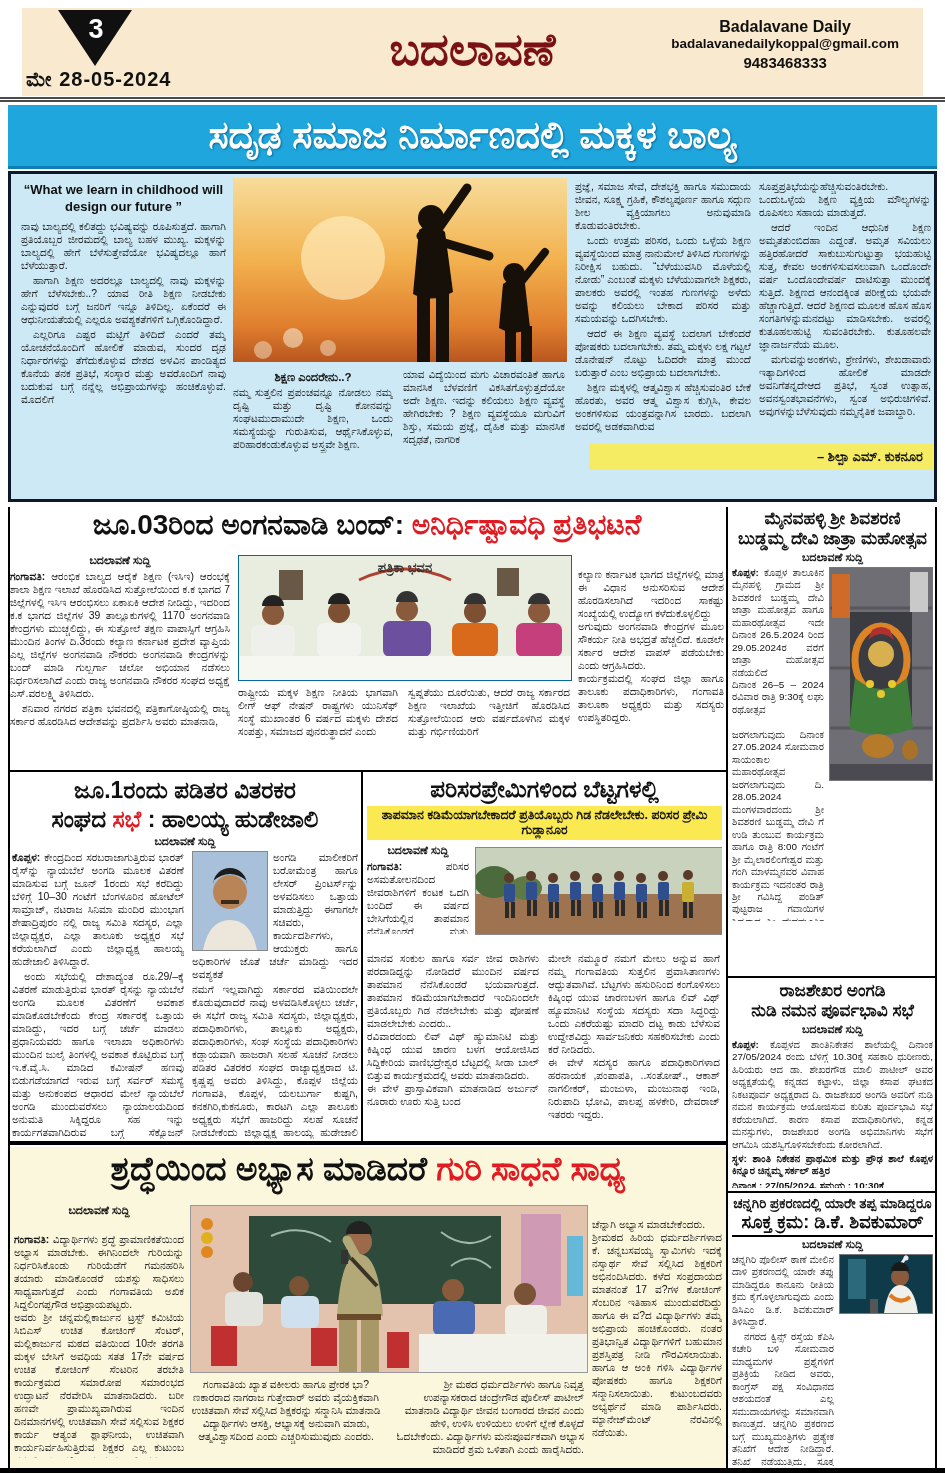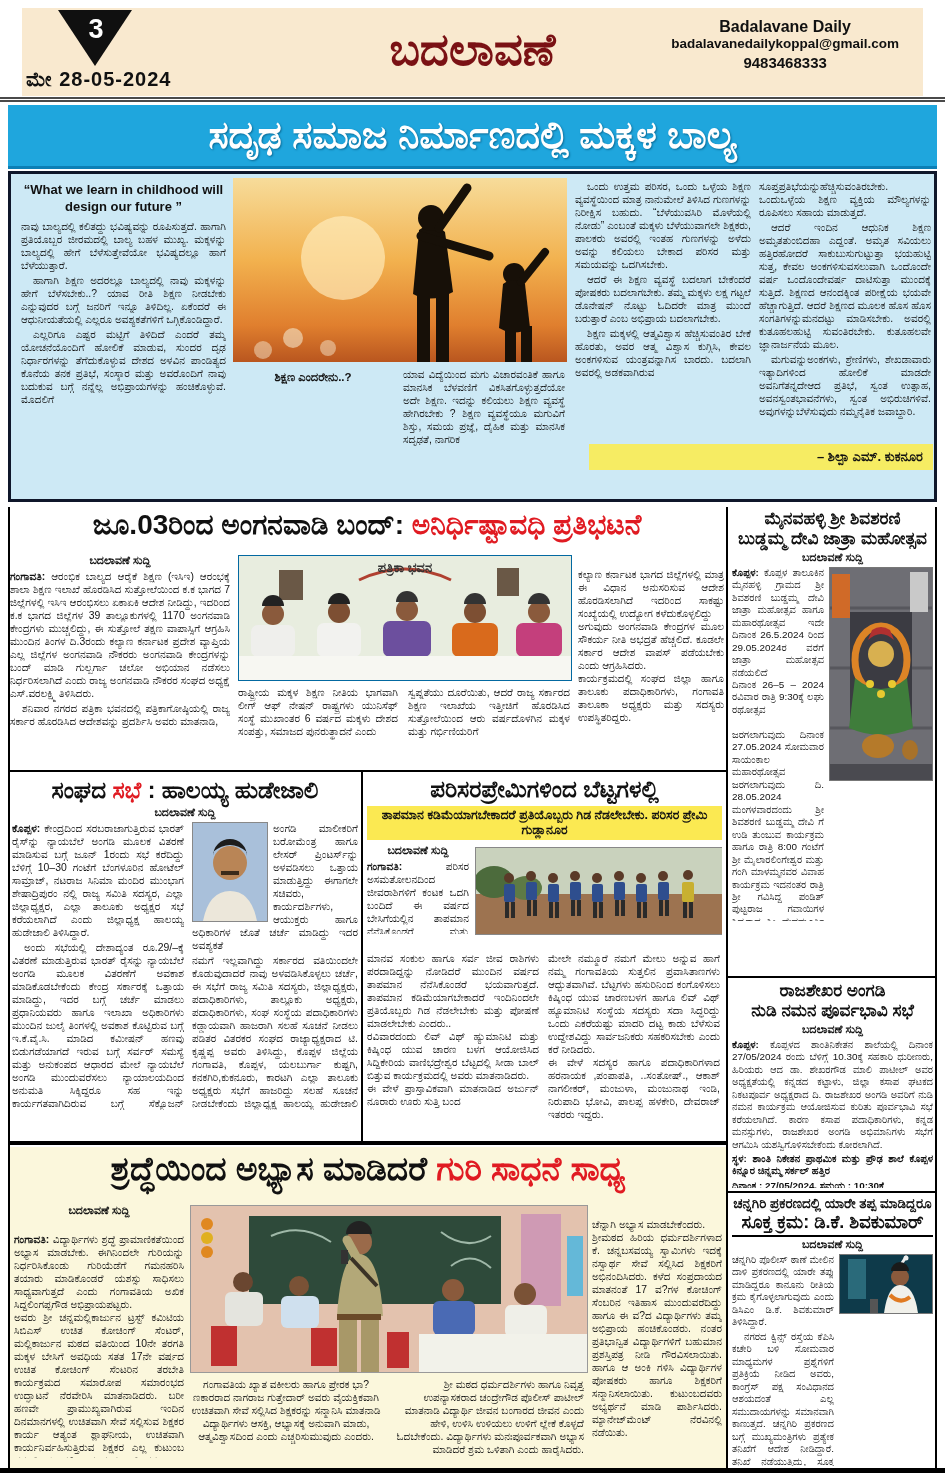--- a/index.html
+++ b/index.html
@@ -101,28 +101,30 @@
           <circle cx="281" cy="96" r="11" fill="#171008"></circle>
           <path d="M270,106 q11,-8 22,0 l5,44 q-16,9 -31,0 z" fill="#171008"></path>
           <path d="M288,104 L312,74" stroke="#171008" stroke-width="8" stroke-linecap="round"></path>
           <rect x="272" y="148" width="11" height="36" fill="#171008"></rect>
           <rect x="288" y="148" width="11" height="36" fill="#171008"></rect>
         </svg>
       </div>
       <div style="display:flex;gap:10px;margin-top:6px;">
         <div class="bodytxt" style="width:160px;height:112px;">
           <div class="subhead">ಶಿಕ್ಷಣ ಎಂದರೇನು..?</div>
+          <p>ನಮ್ಮ ಸುತ್ತಲಿನ ಪ್ರಪಂಚವನ್ನೂ ನೋಡಲು ನಮ್ಮ ದೃಷ್ಟಿ ಮತ್ತು ದೃಷ್ಟಿ ಕೋನವನ್ನು ಸಂಘಟಮುದಾಮುದೇ ಶಿಕ್ಷಣ, ಒಂದು ಸಮಸ್ಯೆಯನ್ನು ಗುರುತಿಸುವ, ಆರ್ಥೈಸಿಕೊಳ್ಳುವ, ಪರಿಹಾರಕಂಡುಕೊಳ್ಳುವ ಅಸ್ತ್ರವೇ ಶಿಕ್ಷಣ.</p>
         </div>
         <div class="bodytxt" style="width:162px;height:112px;">
           <p>ಯಾವ ವಿದ್ಯೆಯಿಂದ ಮಗು ವಿಚಾರವಂತಿಕೆ ಹಾಗೂ ಮಾನಸಿಕ ಬೆಳವಣಿಗೆ ವಿಕಸಿತಗೊಳ್ಳುತ್ತದೆಯೋ ಅದೇ ಶಿಕ್ಷಣ. ಇದನ್ನು ಕಲಿಯಲು ಶಿಕ್ಷಣ ವ್ಯವಸ್ಥೆ ಹೇಗಿರಬೇಕು ? ಶಿಕ್ಷಣ ವ್ಯವಸ್ಥೆಯೂ ಮಗುವಿಗೆ ಶಿಸ್ತು, ಸಮಯ ಪ್ರಜ್ಞೆ, ದೈಹಿಕ ಮತ್ತು ಮಾನಸಿಕ ಸದೃಢತೆ, ನಾಗರಿಕ</p>
         </div>
       </div>
     </div>
 
     <div class="abs bodytxt" style="left:564px;top:6px;width:176px;height:258px;">
+      <p>ಪ್ರಜ್ಞೆ, ಸಮಾಜ ಸೇವೆ, ದೇಶಭಕ್ತಿ ಹಾಗೂ ಸಮುದಾಯ ಜೀವನ, ಸೂಕ್ಷ್ಮ ಗ್ರಹಿಕೆ, ಕೌಶಲ್ಯಪೂರ್ಣ ಹಾಗೂ ಸದ್ಗುಣ ಶೀಲ ವ್ಯಕ್ತಿಯಾಗಲು ಅನುವುಮಾಡಿ ಕೊಡುವಂತಿರಬೇಕು.</p>
       <p class="ind">ಒಂದು ಉತ್ತಮ ಪರಿಸರ, ಒಂದು ಒಳ್ಳೆಯ ಶಿಕ್ಷಣ ವ್ಯವಸ್ಥೆಯಿಂದ ಮಾತ್ರ ನಾನುಮೇಲೆ ತಿಳಿಸಿದ ಗುಣಗಳನ್ನು ನಿರೀಕ್ಷಿಸ ಬಹುದು. “ಬೆಳೆಯುವಸಿರಿ ಮೊಳೆಯಲ್ಲಿ ನೋಡು” ಎಂಬಂತೆ ಮಕ್ಕಳು ಬೆಳೆಯುವಾಗಲೇ ಶಿಕ್ಷಕರು, ಪಾಲಕರು ಅವರಲ್ಲಿ ಇಂತಹ ಗುಣಗಳನ್ನು ಅಳೆದು ಅವನ್ನು ಕಲಿಯಲು ಬೇಕಾದ ಪರಿಸರ ಮತ್ತು ಸಮಯವನ್ನು ಒದಗಿಸಬೇಕು.</p>
       <p class="ind">ಆದರೆ ಈ ಶಿಕ್ಷಣ ವ್ಯವಸ್ಥೆ ಬದಲಾಗ ಬೇಕೆಂದರೆ ಪೋಷಕರು ಬದಲಾಗಬೇಕು. ತಮ್ಮ ಮಕ್ಕಳು ಲಕ್ಷ ಗಟ್ಟಲೆ ಡೊನೇಷನ್ ನೊಟ್ಟು ಓದಿದರೇ ಮಾತ್ರ ಮುಂದೆ ಬರುತ್ತಾರೆ ಎಂಬ ಅಭಿಪ್ರಾಯ ಬದಲಾಗಬೇಕು.</p>
       <p class="ind">ಶಿಕ್ಷಣ ಮಕ್ಕಳಲ್ಲಿ ಆತ್ಮವಿಶ್ವಾಸ ಹೆಚ್ಚಿಸುವಂತಿರ ಬೇಕೆ ಹೊರತು, ಅವರ ಆತ್ಮ ವಿಶ್ವಾಸ ಕುಗ್ಗಿಸಿ, ಕೇವಲ ಅಂಕಗಳಿಸುವ ಯಂತ್ರವನ್ನಾಗಿಸ ಬಾರದು. ಬದಲಾಗಿ ಅವರಲ್ಲಿ ಅಡಕವಾಗಿರುವ</p>
     </div>
     <div class="abs bodytxt" style="left:748px;top:6px;width:172px;height:258px;">
       <p>ಸೂಪ್ತಪ್ರತಿಭೆಯನ್ನುಹೆಚ್ಚಿಸುವಂತಿರಬೇಕು. ಒಂದುಒಳ್ಳೆಯ ಶಿಕ್ಷಣ ವ್ಯಕ್ತಿಯ ಮೌಲ್ಯಗಳನ್ನು ರೂಪಿಸಲು ಸಹಾಯ ಮಾಡುತ್ತದೆ.</p>
       <p class="ind">ಆದರೆ ಇಂದಿನ ಆಧುನಿಕ ಶಿಕ್ಷಣ ಅಮೃತತುಂಬಿದಹಾ ಎದ್ದಂತೆ. ಅಮೃತ ಸವಿಯಲು ಹತ್ತಿರಹೋದರೆ ಸಾಕುಬುಸುಗುಟ್ಟುತ್ತಾ ಭಯಹುಟ್ಟಿ ಸುತ್ತ, ಕೇವಲ ಅಂಕಗಳಿಸುವಸಲುವಾಗಿ ಒಂದೊಂದೇ ವರ್ಷ ಒಂದೊಂದೇವರ್ಷ ದಾಟಿಸುತ್ತಾ ಮುಂದಕ್ಕೆ ಸುತ್ತಿದೆ. ಶಿಕ್ಷಣದ ಆನಂದಕ್ಕಿಂತ ಪರೀಕ್ಷೆಯ ಭಯವೇ ಹೆಚ್ಚಾಗುತ್ತಿದೆ. ಆದರೆ ಶಿಕ್ಷಣದ ಮೂಲಕ ಹೊಸ ಹೊಸ ಸಂಗತಿಗಳನ್ನುಮನದಟ್ಟು ಮಾಡಿಸಬೇಕು. ಅವರಲ್ಲಿ ಕುತೂಹಲಹುಟ್ಟಿ ಸುವಂತಿರಬೇಕು. ಕುತೂಹಲವೇ ಜ್ಞಾನಾರ್ಜನೆಯ ಮೂಲ.</p>
       <p class="ind">ಮಗುವನ್ನುಅಂಕಗಳು, ಶ್ರೇಣಿಗಳು, ಶೇಖಡಾವಾರು ಇತ್ಯಾದಿಗಳಿಂದ ಹೋಲಿಕೆ ಮಾಡದೇ ಅವನಿಗೆತನ್ನದೇಆದ ಪ್ರತಿಭೆ, ಸ್ವಂತ ಉತ್ಸಾಹ, ಅವನಸ್ವಂತಭಾವನೆಗಳು, ಸ್ವಂತ ಅಭಿರುಚಿಗಳಿವೆ. ಅವುಗಳನ್ನುಬೆಳೆಸುವುದು ನಮ್ಮನೈತಿಕ ಜವಾಬ್ದಾರಿ.</p>
     </div>
     <div class="abs byline">– ಶಿಲ್ಪಾ ಎಮ್. ಕುಕನೂರ</div>
@@ -187,21 +189,21 @@
       </div>
       <div style="display:flex;gap:10px;margin-top:5px;">
         <div class="bodytxt" style="width:160px;height:80px;">
           <p>ರಾಷ್ಟ್ರೀಯ ಮಕ್ಕಳ ಶಿಕ್ಷಣ ನೀತಿಯ ಭಾಗವಾಗಿ ಲೀಗ್ ಆಫ್ ನೇಷನ್ ರಾಷ್ಟ್ರಗಳು ಯುನಿಸೆಫ್ ಸಂಸ್ಥೆ ಮುಖಾಂತರ 6 ವರ್ಷದ ಮಕ್ಕಳು ದೇಶದ ಸಂಪತ್ತು, ಸಮಾಜದ ಪುನರುತ್ಥಾದನೆ ಎಂದು</p>
         </div>
         <div class="bodytxt" style="width:162px;height:80px;">
           <p>ಸ್ವಪ್ನತೆಯು ದೂರೆಯಿತು, ಆದರೆ ರಾಜ್ಯ ಸರ್ಕಾರದ ಶಿಕ್ಷಣ ಇಲಾಖೆಯ ಇತ್ತೀಚಿಗೆ ಹೊರಡಿಸಿದ ಸುತ್ತೋಲೆಯಿಂದ ಆರು ವರ್ಷದೊಳಗಿನ ಮಕ್ಕಳ ಮತ್ತು ಗರ್ಭಿಣಿಯರಿಗೆ</p>
         </div>
       </div>
     </div>
-    <div class="abs bodytxt pre" style="left:568px;top:46px;width:146px;height:212px;">
+    <div class="abs bodytxt pre" style="left:568px;top:46px;width:146px;height:212px;font-family:Liberation Serif, serif;">
       <span>ಕಲ್ಯಾಣ ಕರ್ನಾಟಕ ಭಾಗದ ಜಿಲ್ಲೆಗಳಲ್ಲಿ ಮಾತ್ರ ಈ ವಿಧಾನ ಅನುಸರಿಸುವ ಆದೇಶ ಹೊರಡಿಸಲಾಗಿದೆ ಇದರಿಂದ ಸಾಕಷ್ಟು ಸಂಖ್ಯೆಯಲ್ಲಿ ಉದ್ಯೋಗ ಕಳೆದುಕೊಳ್ಳಲಿದ್ದು
 ಅಗುವುದು ಅಂಗನವಾಡಿ ಕೇಂದ್ರಗಳ ಮೂಲ ಸೌಕರ್ಯ ನೀತಿ ಅಭದ್ರತೆ ಹೆಚ್ಚಲಿದೆ. ಕೂಡಲೇ ಸರ್ಕಾರ ಆದೇಶ ವಾಪಸ್ ಪಡೆಯಬೇಕು ಎಂದು ಆಗ್ರಹಿಸಿದರು.
 ಕಾರ್ಯಕ್ರಮದಲ್ಲಿ ಸಂಘದ ಜಿಲ್ಲಾ ಹಾಗೂ ತಾಲೂಕು ಪದಾಧಿಕಾರಿಗಳು, ಗಂಗಾವತಿ ತಾಲೂಕಾ ಅಧ್ಯಕ್ಷರು ಮತ್ತು ಸದಸ್ಯರು ಉಪಸ್ಥಿತರಿದ್ದರು.</span>
     </div>
   </div>
 
   <div class="abs" style="left:732px;top:509px;width:201px;height:465px;">
     <div class="rhead">
       <div>ಮೈನವಹಳ್ಳಿ ಶ್ರೀ ಶಿವಶರಣಿ</div>
       <div>ಬುಡ್ಡಮ್ಮ ದೇವಿ ಜಾತ್ರಾ ಮಹೋತ್ಸವ</div>
@@ -271,20 +273,21 @@
       </svg>
     </div>
     <div class="smalltxt">
       <p>ಚನ್ನಗಿರಿ ಪೊಲೀಸ್ ಠಾಣೆ ಮೇಲಿನ ದಾಳಿ ಪ್ರಕರಣದಲ್ಲಿ ಯಾರೇ ತಪ್ಪು ಮಾಡಿದ್ದರೂ ಕಾನೂನು ರೀತಿಯ ಕ್ರಮ ಕೈಗೊಳ್ಳಲಾಗುವುದು ಎಂದು ಡಿಸಿಎಂ ಡಿ.ಕೆ. ಶಿವಕುಮಾರ್ ತಿಳಿಸಿದ್ದಾರೆ.</p>
       <p class="ind">ನಗರದ ಕ್ವಿನ್ಸ್ ರಸ್ತೆಯ ಕೆಪಿಸಿ ಕಚೇರಿ ಬಳಿ ಸೋಮವಾರ ಮಾಧ್ಯಮಗಳ ಪ್ರಶ್ನೆಗಳಿಗೆ ಪ್ರತಿಕ್ರಿಯೆ ನೀಡಿದ ಅವರು, ಕಾಂಗ್ರೆಸ್ ಪಕ್ಷ ಸಂವಿಧಾನದ ಆಶಯದಂತೆ ಎಲ್ಲ ಸಮುದಾಯಗಳನ್ನು ಸಮಾನವಾಗಿ ಕಾಣುತ್ತದೆ. ಚನ್ನಗಿರಿ ಪ್ರಕರಣದ ಬಗ್ಗೆ ಮುಖ್ಯಮಂತ್ರಿಗಳು ಪ್ರತ್ಯೇಕ ತನಿಖೆಗೆ ಆದೇಶ ನೀಡಿದ್ದಾರೆ. ತನಿಖೆ ನಡೆಯುತ್ತಿದ್ದು, ಸೂಕ್ತ ಕ್ರಮ ಕೈಗೊಳ್ಳಲಾಗುವುದು. ತಪ್ಪಿತಸ್ಥರನ್ನು ಸುಮ್ಮನೆ ಬಿಡುವುದಿಲ್ಲ. ಯಾರೂ ಕೂಡ ಕಾನೂನು ಕೈಗೆತ್ತಿಕೊಳ್ಳುವಂತಿಲ್ಲ. ಈ ವಿಚಾರದಲ್ಲಿ ಸರ್ಕಾರ ನಿಲುವು ಅಚಲವಾಗಿದೆ. ಗೃಹಸಚಿವರು ಈಗಾಗಲೇ ನಿರ್ದೇಶನ ನೀಡಿದ್ದಾರೆ ಎಂದರು. ಪರಿಷತ್ ಚುನಾವಣೆ ಅಭ್ಯರ್ಥಿ ಆಯ್ಕೆ ಸಂಬಂಧ ಏನಾದರೂ ಶಿಫಾರಸ್ಸಿದ್ದೀರಾ ಎಂಬ ಪ್ರಶ್ನೆಗೆ ಪ್ರತಿಕ್ರಿಯಿಸಿದ ಡಿಸಿಎಂ ಡಿ.ಕೆ. ಶಿವಕುಮಾರ್, ಪಕ್ಷದ ಅಧ್ಯಕ್ಷನಾಗಿ ಹೋಗುವುದು ನನ್ನ ಕರ್ತವ್ಯ ಹೀಗಾಗಿ ಹೋಗುತ್ತೇನೆ ಎಂದರು.</p>
     </div>
   </div>
 
   <div class="abs" style="left:12px;top:776px;width:346px;height:364px;overflow:hidden;">
     <div class="h2line" style="font-size:23px;line-height:1.25;">
+      <div>ಜೂ.1ರಂದು ಪಡಿತರ ವಿತರಕರ</div>
       <div><span>ಸಂಘದ </span><span class="red">ಸಭೆ</span><span> : ಹಾಲಯ್ಯ ಹುಡೇಜಾಲಿ</span></div>
     </div>
     <div class="dateline">ಬದಲಾವಣೆ ಸುದ್ದಿ</div>
     <div style="display:flex;gap:8px;">
       <div class="bodytxt" style="width:172px;height:288px;">
         <p><b class="loc">ಕೊಪ್ಪಳ:</b> <span>ಕೇಂದ್ರದಿಂದ ಸರಬರಾಜಾಗುತ್ತಿರುವ ಭಾರತ್ ರೈಸ್‌ನ್ನು ನ್ಯಾಯಬೆಲೆ ಅಂಗಡಿ ಮೂಲಕ ವಿತರಣೆ ಮಾಡಿಸುವ ಬಗ್ಗೆ ಜೂನ್ 1ರಂದು ಸಭೆ ಕರೆದಿದ್ದು ಬೆಳಿಗ್ಗೆ 10–30 ಗಂಟೆಗೆ ಬೆಂಗಳೂರಿನ ಹೋಟೆಲ್ ಸಾಮ್ರಾಜ್, ನಟರಾಜ ಸಿನಿಮಾ ಮಂದಿರ ಮುಂಭಾಗ ಶೇಷಾದ್ರಿಪುರಂ ನಲ್ಲಿ ರಾಜ್ಯ ಸಮಿತಿ ಸದಸ್ಯರ, ಎಲ್ಲಾ ಜಿಲ್ಲಾಧ್ಯಕ್ಷರ, ಎಲ್ಲಾ ತಾಲೂಕು ಅಧ್ಯಕ್ಷರ ಸಭೆ ಕರೆಯಲಾಗಿದೆ ಎಂದು ಜಿಲ್ಲಾಧ್ಯಕ್ಷ ಹಾಲಯ್ಯ ಹುಡೇಜಾಲಿ ತಿಳಿಸಿದ್ದಾರೆ.</span></p>
         <p class="ind">ಅಂದು ಸಭೆಯಲ್ಲಿ ದೇಶಾದ್ಯಂತ ರೂ.29/–ಕ್ಕೆ ವಿತರಣೆ ಮಾಡುತ್ತಿರುವ ಭಾರತ್ ರೈಸನ್ನು ನ್ಯಾಯಬೆಲೆ ಅಂಗಡಿ ಮೂಲಕ ವಿತರಣೆಗೆ ಅವಕಾಶ ಮಾಡಿಕೊಡಬೇಕೆಂದು ಕೇಂದ್ರ ಸರ್ಕಾರಕ್ಕೆ ಒತ್ತಾಯ ಮಾಡಿದ್ದು, ಇದರ ಬಗ್ಗೆ ಚರ್ಚೆ ಮಾಡಲು ಪ್ರಧಾನಿಯವರು ಹಾಗೂ ಇಲಾಖಾ ಅಧಿಕಾರಿಗಳು ಮುಂದಿನ ಜುಲೈ ತಿಂಗಳಲ್ಲಿ ಅವಕಾಶ ಕೊಟ್ಟಿರುವ ಬಗ್ಗೆ ಇ.ಕೆ.ವೈ.ಸಿ. ಮಾಡಿದ ಕಮೀಷನ್ ಹಣವು ಬಿಡುಗಡೆಯಾಗದೆ ಇರುವ ಬಗ್ಗೆ ಸರ್ವರ್ ಸಮಸ್ಯೆ ಮತ್ತು ಅನುಕಂಪದ ಆಧಾರದ ಮೇಲೆ ನ್ಯಾಯಬೆಲೆ ಅಂಗಡಿ ಮುಂದುವರೆಸಲು ನ್ಯಾಯಾಲಯದಿಂದ ಅನುಮತಿ ಸಿಕ್ಕಿದ್ದರೂ ಸಹ ಇನ್ನು ಕಾರ್ಯಗತವಾಗಿದಿರುವ ಬಗ್ಗೆ ಸೆಕ್ಯೊಜನ್ ಬಯೋಮೆಟ್ರಿಕ್ ಉತ್ತಮವಾಗಿ ಕೆಲಸ ಮಾಡುತ್ತಿದ್ದು,</p>
       </div>
       <div class="bodytxt" style="width:166px;height:288px;">
         <div class="photo" style="float:left;width:74px;height:98px;margin:0 5px 3px 0;border:1px solid #888;">

